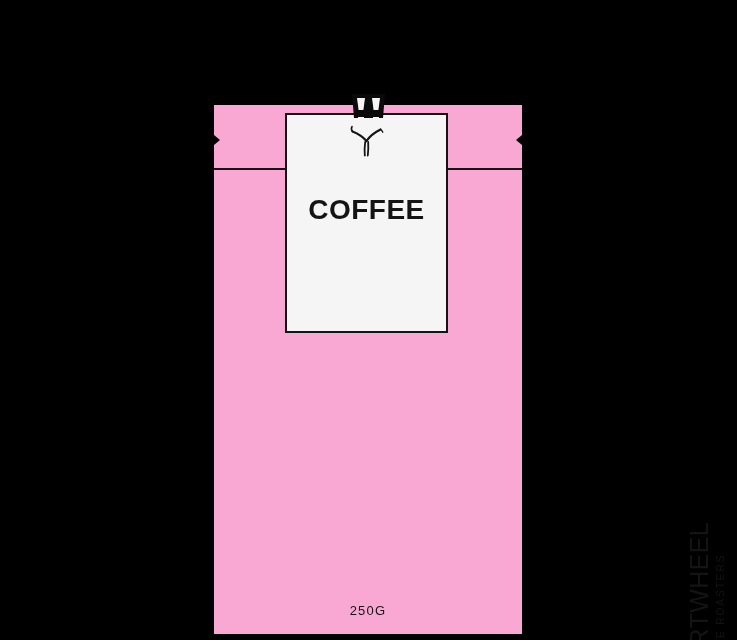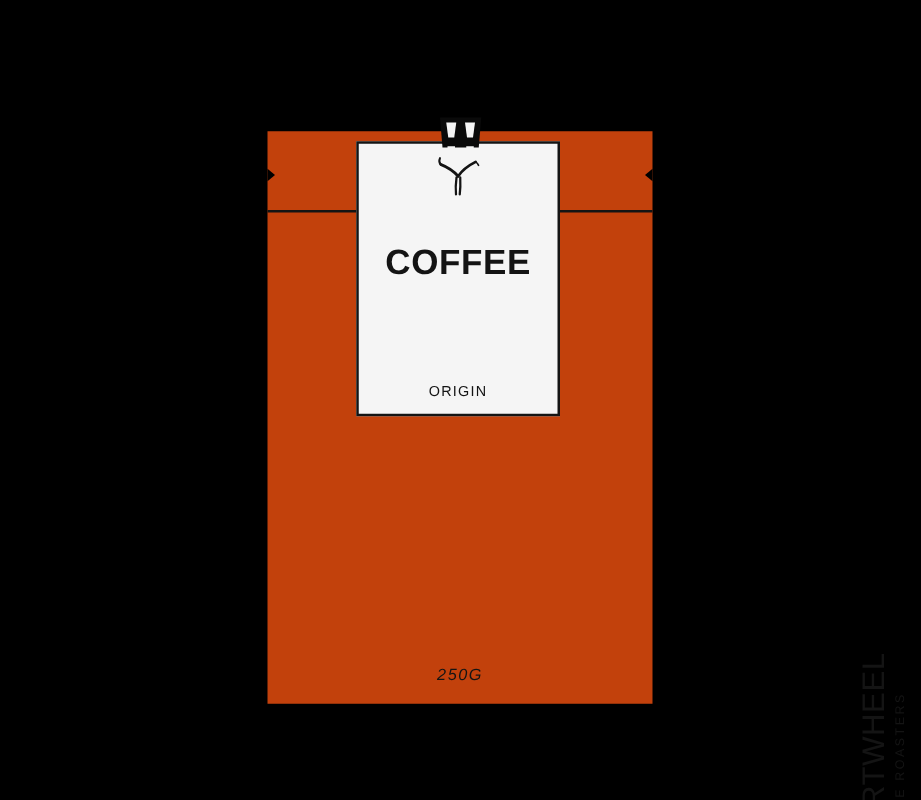--- a/index.html
+++ b/index.html
@@ -5,22 +5,22 @@
   html,body{margin:0;padding:0;}
   body{
     width:737px;height:640px;position:relative;overflow:hidden;
     background:#000000;
     font-family:"Liberation Sans", sans-serif;
   }
   .stage{position:absolute;left:0;top:0;width:737px;height:640px;}
 
   
   .bag{
-    position:absolute;left:214px;top:105px;width:308px;height:458px;
-    background:#c2410c;
+    position:absolute;left:214px;top:105px;width:308px;height:529px;
+    background:#f9a8d4;
   }
   .fold-line{
     position:absolute;left:0;top:63px;width:100%;height:2px;
     background:#141414;z-index:1;
   }
   .notch{position:absolute;top:30px;width:0;height:0;z-index:2;}
   .notch-left{
     left:0;
     border-top:5px solid transparent;border-bottom:5px solid transparent;
     border-left:6px solid #000000;
@@ -55,21 +55,21 @@
 
   
   .clip{
     position:absolute;left:136px;top:-12px;width:37px;height:26px;z-index:4;
   }
 
   
   .weight{
     position:absolute;left:0;bottom:16px;width:100%;
     text-align:center;
-    font-size:13px;letter-spacing:1.2px;color:#141414;z-index:2;font-style:italic;
+    font-size:13px;letter-spacing:1.2px;color:#141414;z-index:2;
   }
 
   
   .brand-block{
     position:absolute;left:472px;top:577px;width:152px;height:40px;
     transform:rotate(-90deg);transform-origin:0 0;
     z-index:5;white-space:nowrap;
   }
   .brand-name{
     font-size:25px;line-height:26px;letter-spacing:0.4px;
@@ -99,21 +99,20 @@
         <path d="M18.5 19 C 21.5 14.5 27.5 10 32.5 7.5" stroke-width="2.2"></path>
         <path d="M32.5 7.5 C 33.6 8.2 34.4 9.2 34.8 10.2" stroke-width="1.4"></path>
         <path d="M17.2 20 C 16.6 24.5 16.4 29.5 16.8 33.5" stroke-width="1.8"></path>
         <path d="M20.2 20 C 20.4 24.5 20.3 29.5 19.8 33.5" stroke-width="1.8"></path>
       </svg>
 
       <div class="label-title">
         <div>COFFEE</div>
       </div>
 
-      <div class="label-origin">ORIGIN</div>
     </div>
 
     <svg class="clip" viewBox="0 0 37 26">
       <path d="M2 1 L35 1 L33 25 L4 25 Z" fill="#0a0a0a"></path>
       <polygon points="7,5 15,5 13.4,17 8.6,17" fill="#f5f5f5"></polygon>
       <polygon points="22,5 30,5 28.4,17 23.6,17" fill="#f5f5f5"></polygon>
       <rect x="8" y="24" width="6" height="2" fill="#f5f5f5"></rect>
       <rect x="23" y="24" width="6" height="2" fill="#f5f5f5"></rect>
     </svg>
 

